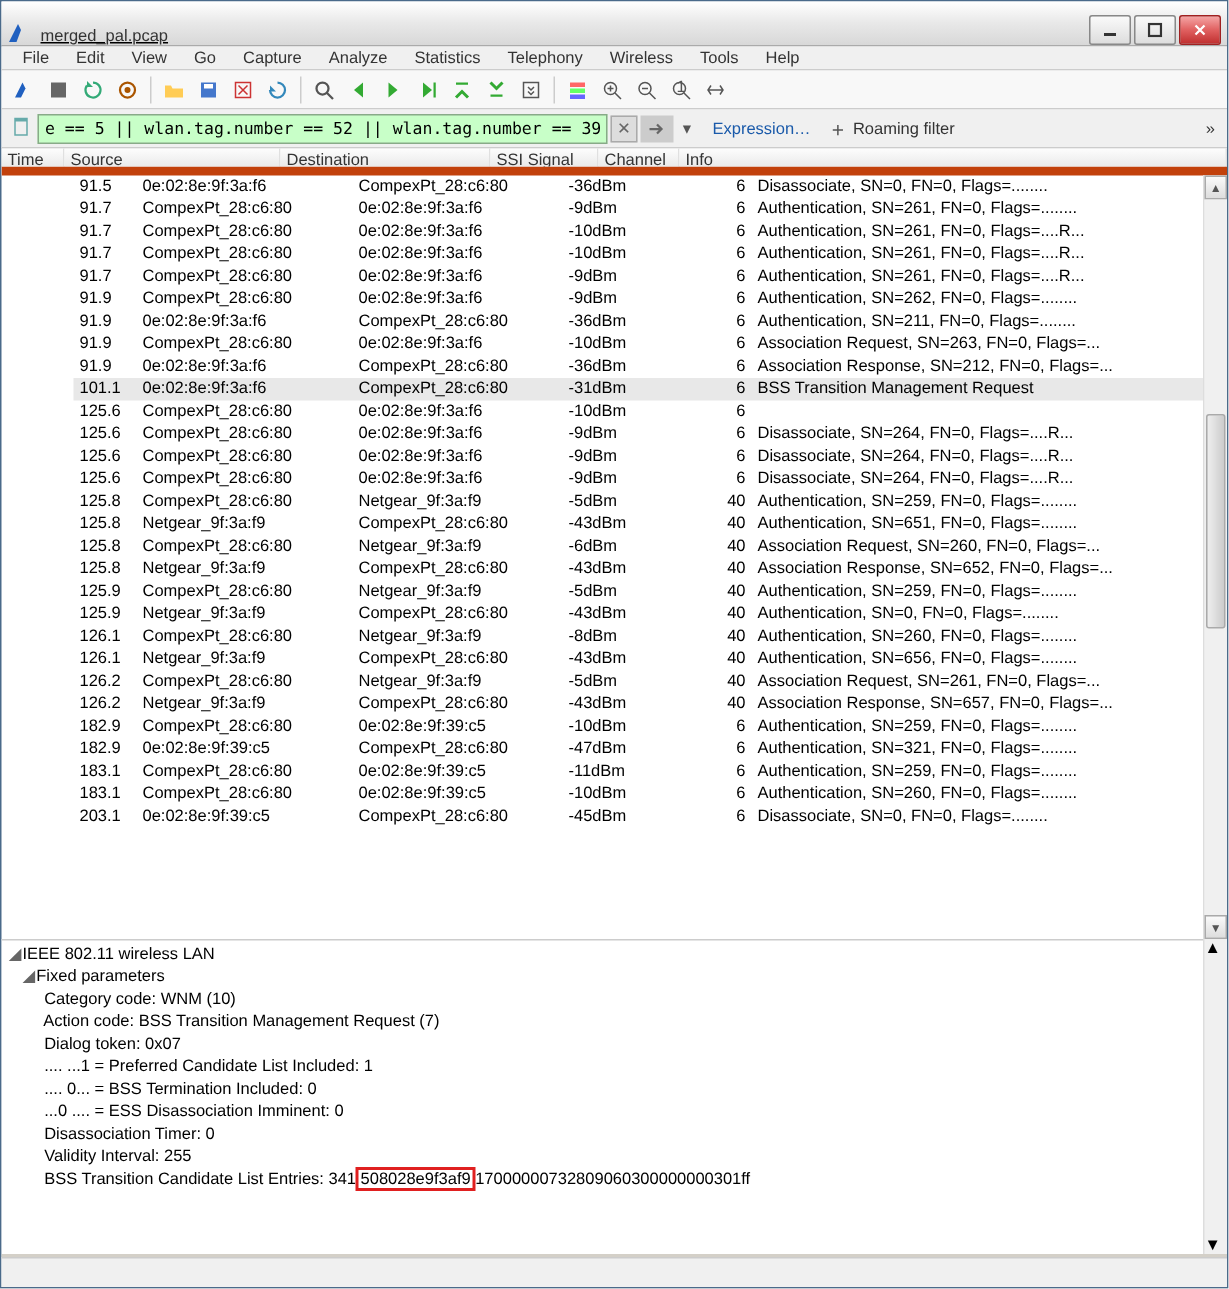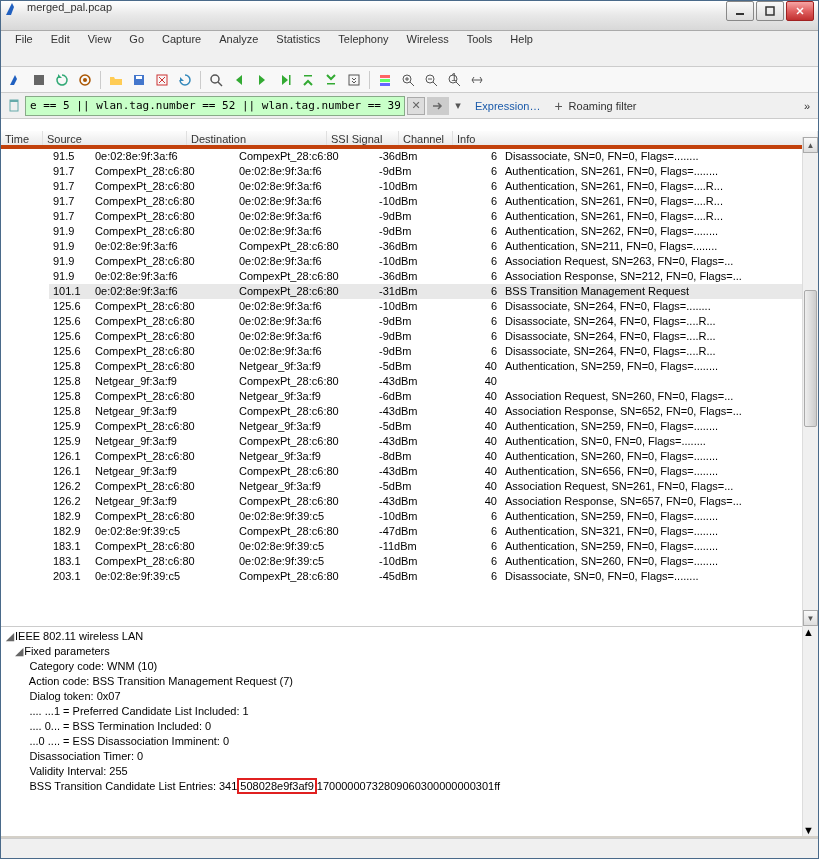--- a/index.html
+++ b/index.html
@@ -1,41 +1,41 @@
 <!DOCTYPE html>
 <html><head>
 <meta charset="utf-8">
 <style>
 *{margin:0;padding:0;box-sizing:border-box;font-family:Tahoma,Arial,sans-serif;font-size:11px;}
 body{background:#d4d0c8;overflow:hidden;}
 .window{width:819px;height:859px;background:#fff;border:1px solid #4a6a8a;position:relative;display:flex;flex-direction:column;}
-.titlebar{height:30px;background:linear-gradient(#fff,#e8e8e8,#d8d8d8);border-bottom:1px solid #aaa;display:flex;align-items:flex-start;padding:0 4px;}
+.titlebar{height:30px;background:linear-gradient(#fff,#e8e8e8,#d8d8d8);border-bottom:1px solid #aaa;display:flex;align-items:flex-end;padding:0 4px;text-decoration:underline;}
 .titlebar .icon{width:16px;height:16px;margin-right:6px;}
 .titlebar .title{flex:1;color:#333;}
 .winbtns{display:flex;gap:2px;}
 .winbtn{width:28px;height:20px;border:1px solid #888;background:linear-gradient(#fafafa,#ddd);border-radius:2px;display:flex;align-items:center;justify-content:center;font-size:10px;}
 .winbtn.close{background:linear-gradient(#f5a5a5,#e06060,#c03030);color:#fff;border-color:#a02020;}
 .winbtn.close svg{fill:#fff}
-.menubar{height:36px;background:#f0f0f0;border-bottom:1px solid #ccc;display:flex;padding:0 6px;gap:2px;}
+.menubar{height:16px;background:#f0f0f0;border-bottom:1px solid #ccc;display:flex;align-items:center;padding:0 6px;gap:2px;}
 .menuitem{padding:2px 8px;color:#333;}
 .toolbar{height:26px;background:#f8f8f8;border-bottom:1px solid #ccc;display:flex;align-items:center;padding:0 4px;gap:1px;}
 .tbtn{width:22px;height:22px;display:flex;align-items:center;justify-content:center;border:1px solid transparent;border-radius:2px;}
 .tsep{width:1px;height:18px;background:#ccc;margin:0 3px;}
 .filterbar{height:26px;background:#f0f0f0;border-bottom:1px solid #ccc;display:flex;align-items:center;padding:0 4px;gap:2px;}
 .filter-input{flex:0 0 auto;width:380px;height:20px;background:#c8ffc8;border:1px solid #8a8;padding:0 4px;font-family:monospace;font-size:11px;}
 .filter-x{width:18px;height:18px;background:#ddd;color:#666;display:flex;align-items:center;justify-content:center;border:1px solid #aaa;font-size:11px}
 .filter-go{width:22px;height:18px;background:#ccc;display:flex;align-items:center;justify-content:center;}
 .filter-drop{width:14px;height:18px;display:flex;align-items:center;justify-content:center;color:#555}
 .filter-link{color:#1a5aaa;padding:0 8px;}
 .filter-plus{color:#555;padding:0 4px;font-size:14px}
 .filter-roam{color:#333;padding-right:4px}
 .chev{margin-left:auto;padding:0 4px;color:#333}
 .packet-area{flex:1;display:flex;flex-direction:column;overflow:hidden;border-bottom:2px solid #d4d0c8;}
 .pkt-list{flex:1;overflow:auto;position:relative;}
-.pkt-header{display:flex;background:#fff;border-bottom:4px solid #c2410c;position:sticky;top:0;height:18px;margin-top:12px;}
+.pkt-header{display:flex;background:#fff;border-bottom:6px solid #c2410c;position:sticky;top:0;height:18px;}
 .pkt-header div{border-right:1px solid #e0e0e0;padding:2px 4px;background:linear-gradient(#fdfdfd,#eaeaea);font-size:11px;color:#333;white-space:nowrap;overflow:hidden;}
 .col-time{width:42px}
 .col-src{width:144px}
 .col-dst{width:140px}
 .col-ssi{width:72px}
 .col-ch{width:54px}
 .col-info{flex:1}
 .pkt-rows{font-family:Consolas,'Courier New',monospace;font-size:12px;margin-left:48px;}
 .pkt-row{display:flex;height:15px;line-height:15px;white-space:nowrap;}
 .pkt-row div{overflow:hidden;padding:0 4px;}
@@ -331,21 +331,20 @@
             <div class="col-ssi">-31dBm</div>
             <div class="col-ch" style="text-align:right">6</div>
             <div class="col-info"> BSS Transition Management Request</div>
           </div>
           <div class="pkt-row">
             <div class="col-time">125.6</div>
             <div class="col-src">CompexPt_28:c6:80</div>
             <div class="col-dst">0e:02:8e:9f:3a:f6</div>
             <div class="col-ssi">-10dBm</div>
             <div class="col-ch" style="text-align:right">6</div>
-            <div class="col-info"> Disassociate, SN=264, FN=0, Flags=........</div>
           </div>
           <div class="pkt-row">
             <div class="col-time">125.6</div>
             <div class="col-src">CompexPt_28:c6:80</div>
             <div class="col-dst">0e:02:8e:9f:3a:f6</div>
             <div class="col-ssi">-9dBm</div>
             <div class="col-ch" style="text-align:right">6</div>
             <div class="col-info"> Disassociate, SN=264, FN=0, Flags=....R...</div>
           </div>
           <div class="pkt-row">
@@ -371,20 +370,21 @@
             <div class="col-ssi">-5dBm</div>
             <div class="col-ch" style="text-align:right">40</div>
             <div class="col-info"> Authentication, SN=259, FN=0, Flags=........</div>
           </div>
           <div class="pkt-row">
             <div class="col-time">125.8</div>
             <div class="col-src">Netgear_9f:3a:f9</div>
             <div class="col-dst">CompexPt_28:c6:80</div>
             <div class="col-ssi">-43dBm</div>
             <div class="col-ch" style="text-align:right">40</div>
+            <div class="col-info"> Authentication, SN=651, FN=0, Flags=........</div>
           </div>
           <div class="pkt-row">
             <div class="col-time">125.8</div>
             <div class="col-src">CompexPt_28:c6:80</div>
             <div class="col-dst">Netgear_9f:3a:f9</div>
             <div class="col-ssi">-6dBm</div>
             <div class="col-ch" style="text-align:right">40</div>
             <div class="col-info"> Association Request, SN=260, FN=0, Flags=...</div>
           </div>
           <div class="pkt-row">

